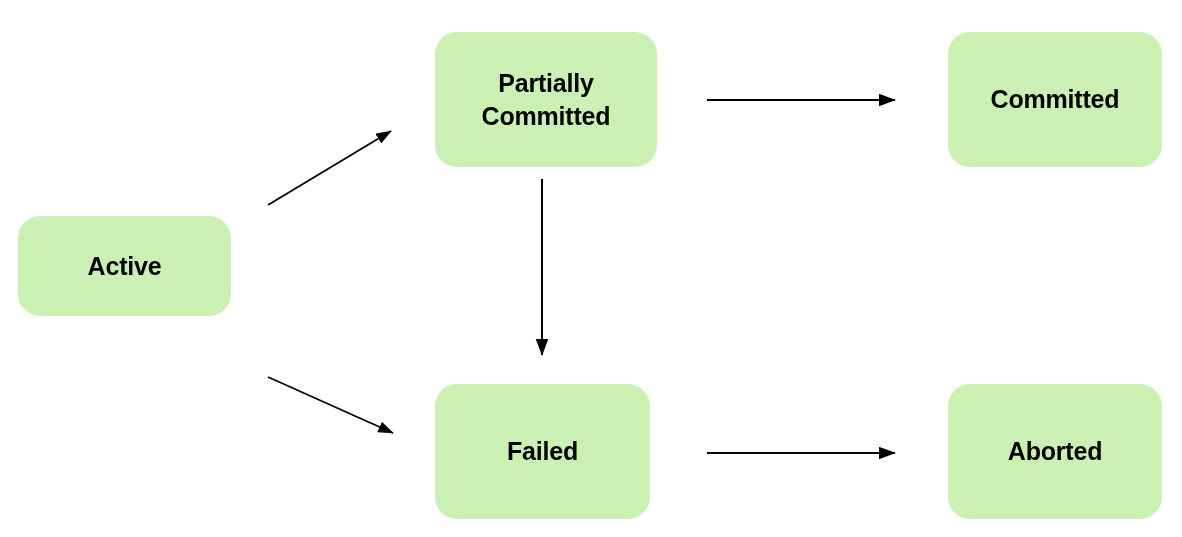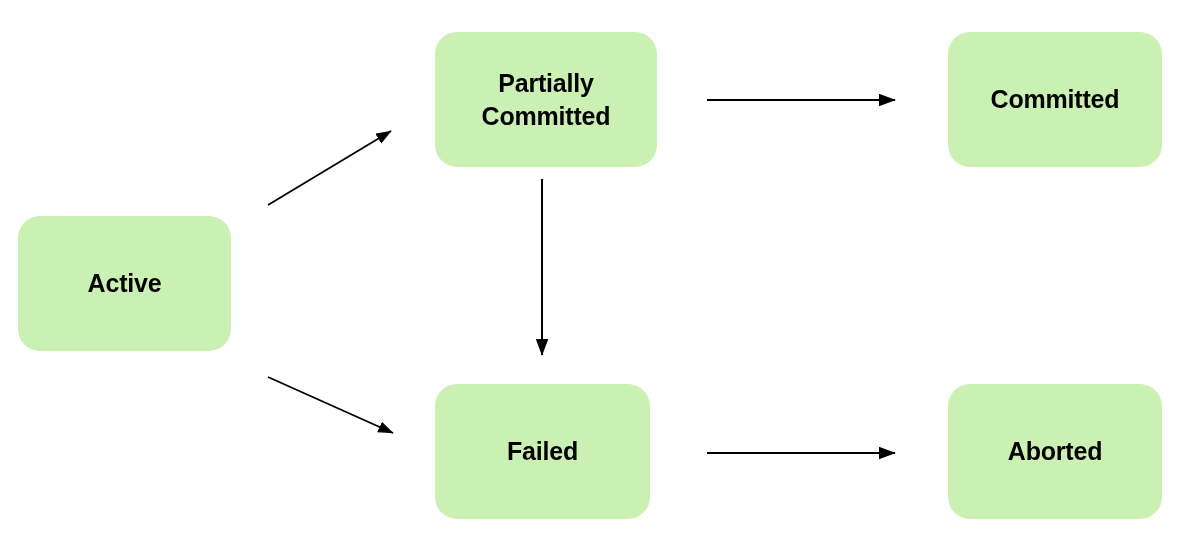--- a/index.html
+++ b/index.html
@@ -61,21 +61,21 @@
 
     <line x1="268" y1="377" x2="393" y2="433" stroke="#000000" stroke-width="1.8" marker-end="url(#arrowhead)"></line>
 
     <line x1="707" y1="100" x2="895" y2="100" stroke="#000000" stroke-width="2" marker-end="url(#arrowhead)"></line>
 
     <line x1="542" y1="179" x2="542" y2="355" stroke="#000000" stroke-width="2" marker-end="url(#arrowhead)"></line>
 
     <line x1="707" y1="453" x2="895" y2="453" stroke="#000000" stroke-width="2" marker-end="url(#arrowhead)"></line>
   </svg>
 
-  <div class="node" style="left:18px; top:216px; width:213px; height:135px;">
+  <div class="node" style="left:18px; top:216px; width:213px; height:100px;">
     <span class="node-label">Active</span>
   </div>
 
   <div class="node" style="left:435px; top:32px; width:222px; height:135px;">
     <span class="node-label">Partially
 Committed</span>
   </div>
 
   <div class="node" style="left:948px; top:32px; width:214px; height:135px;">
     <span class="node-label">Committed</span>

